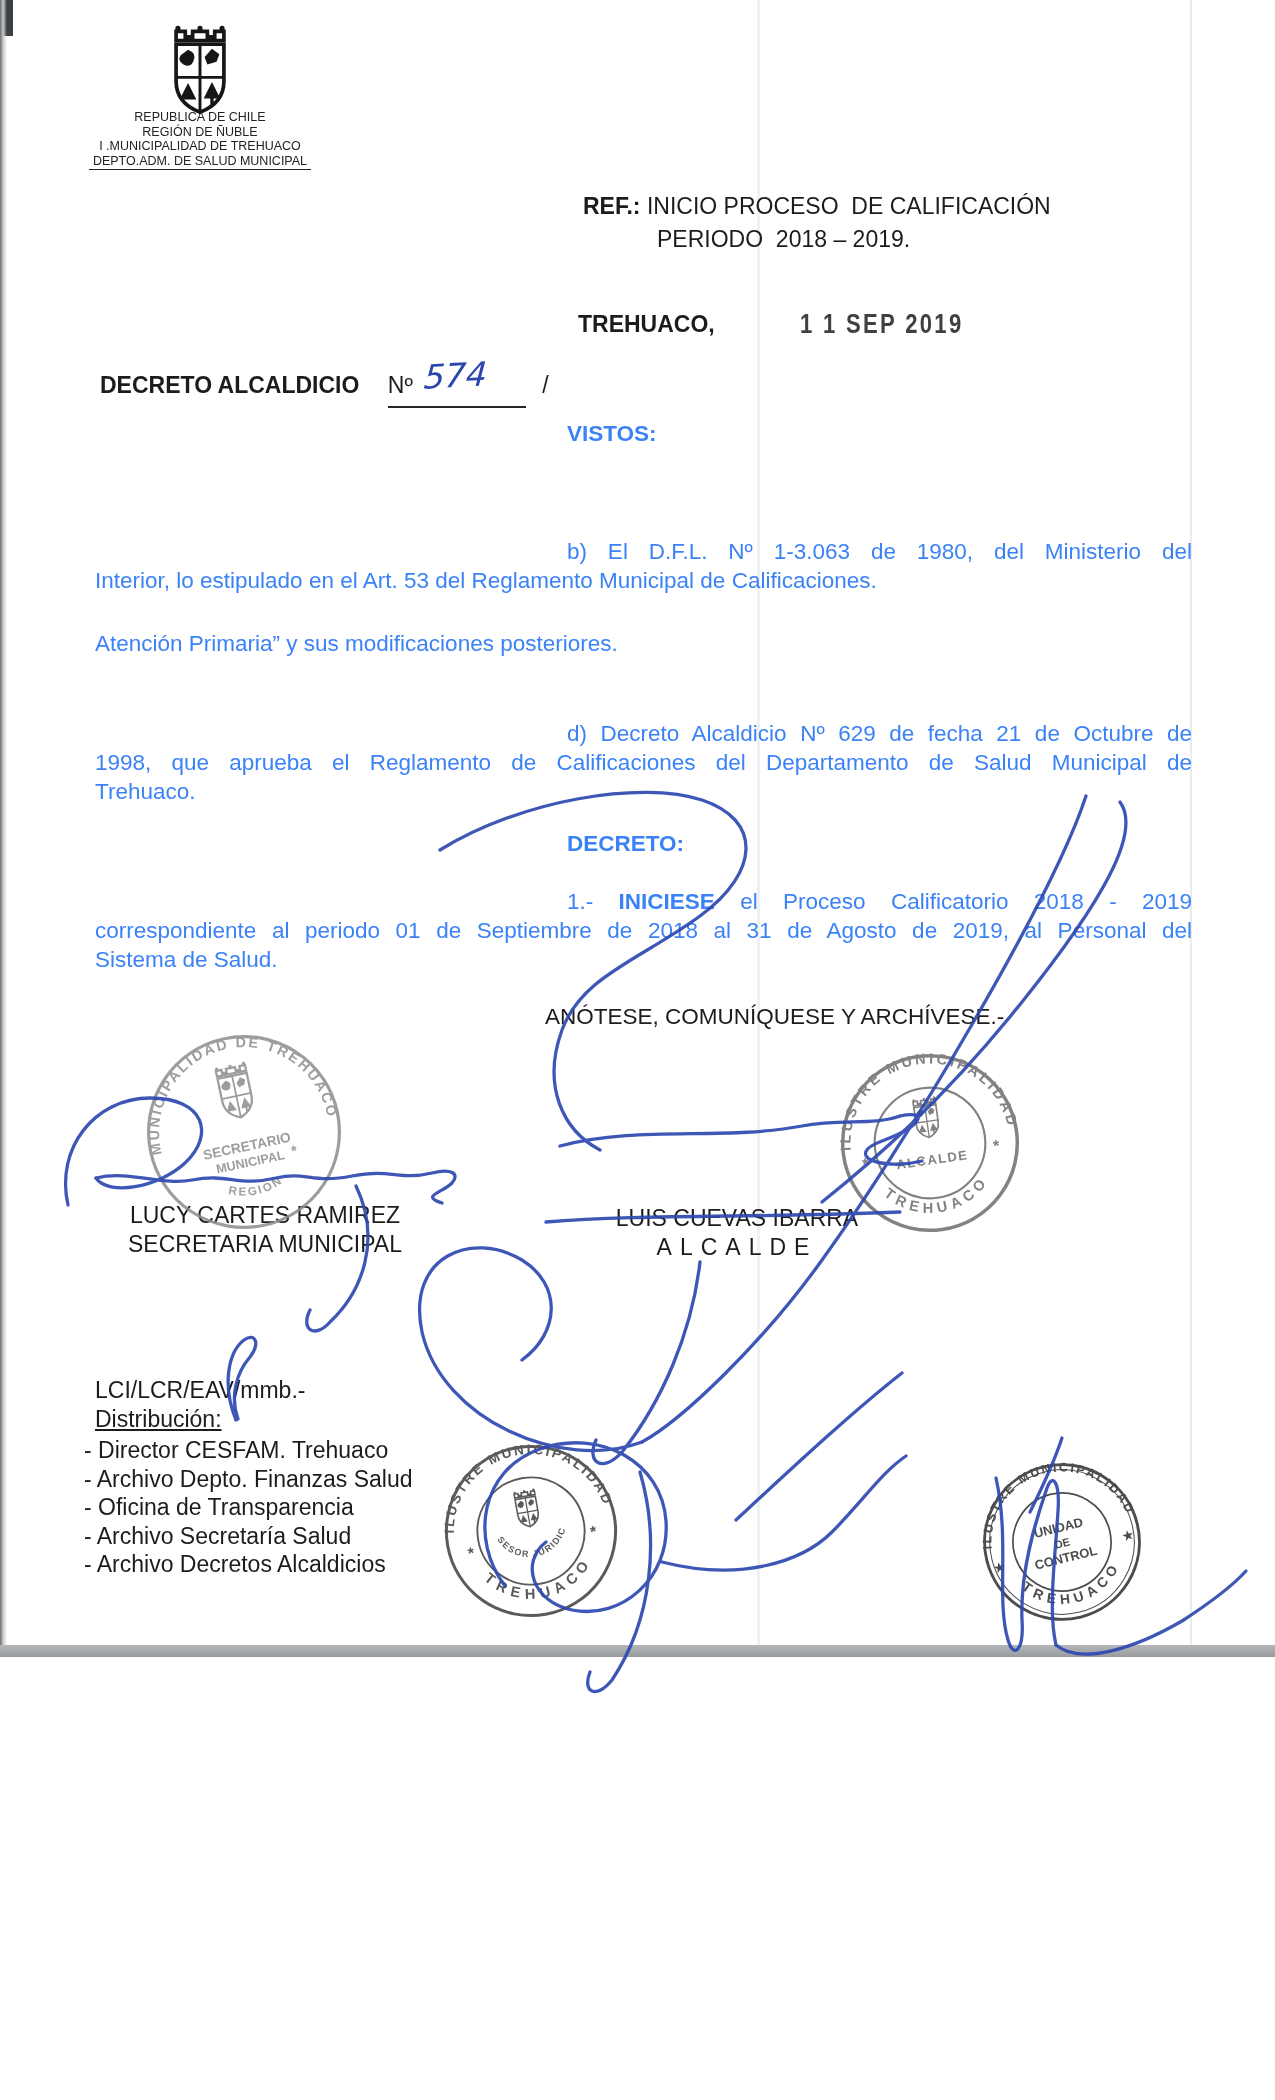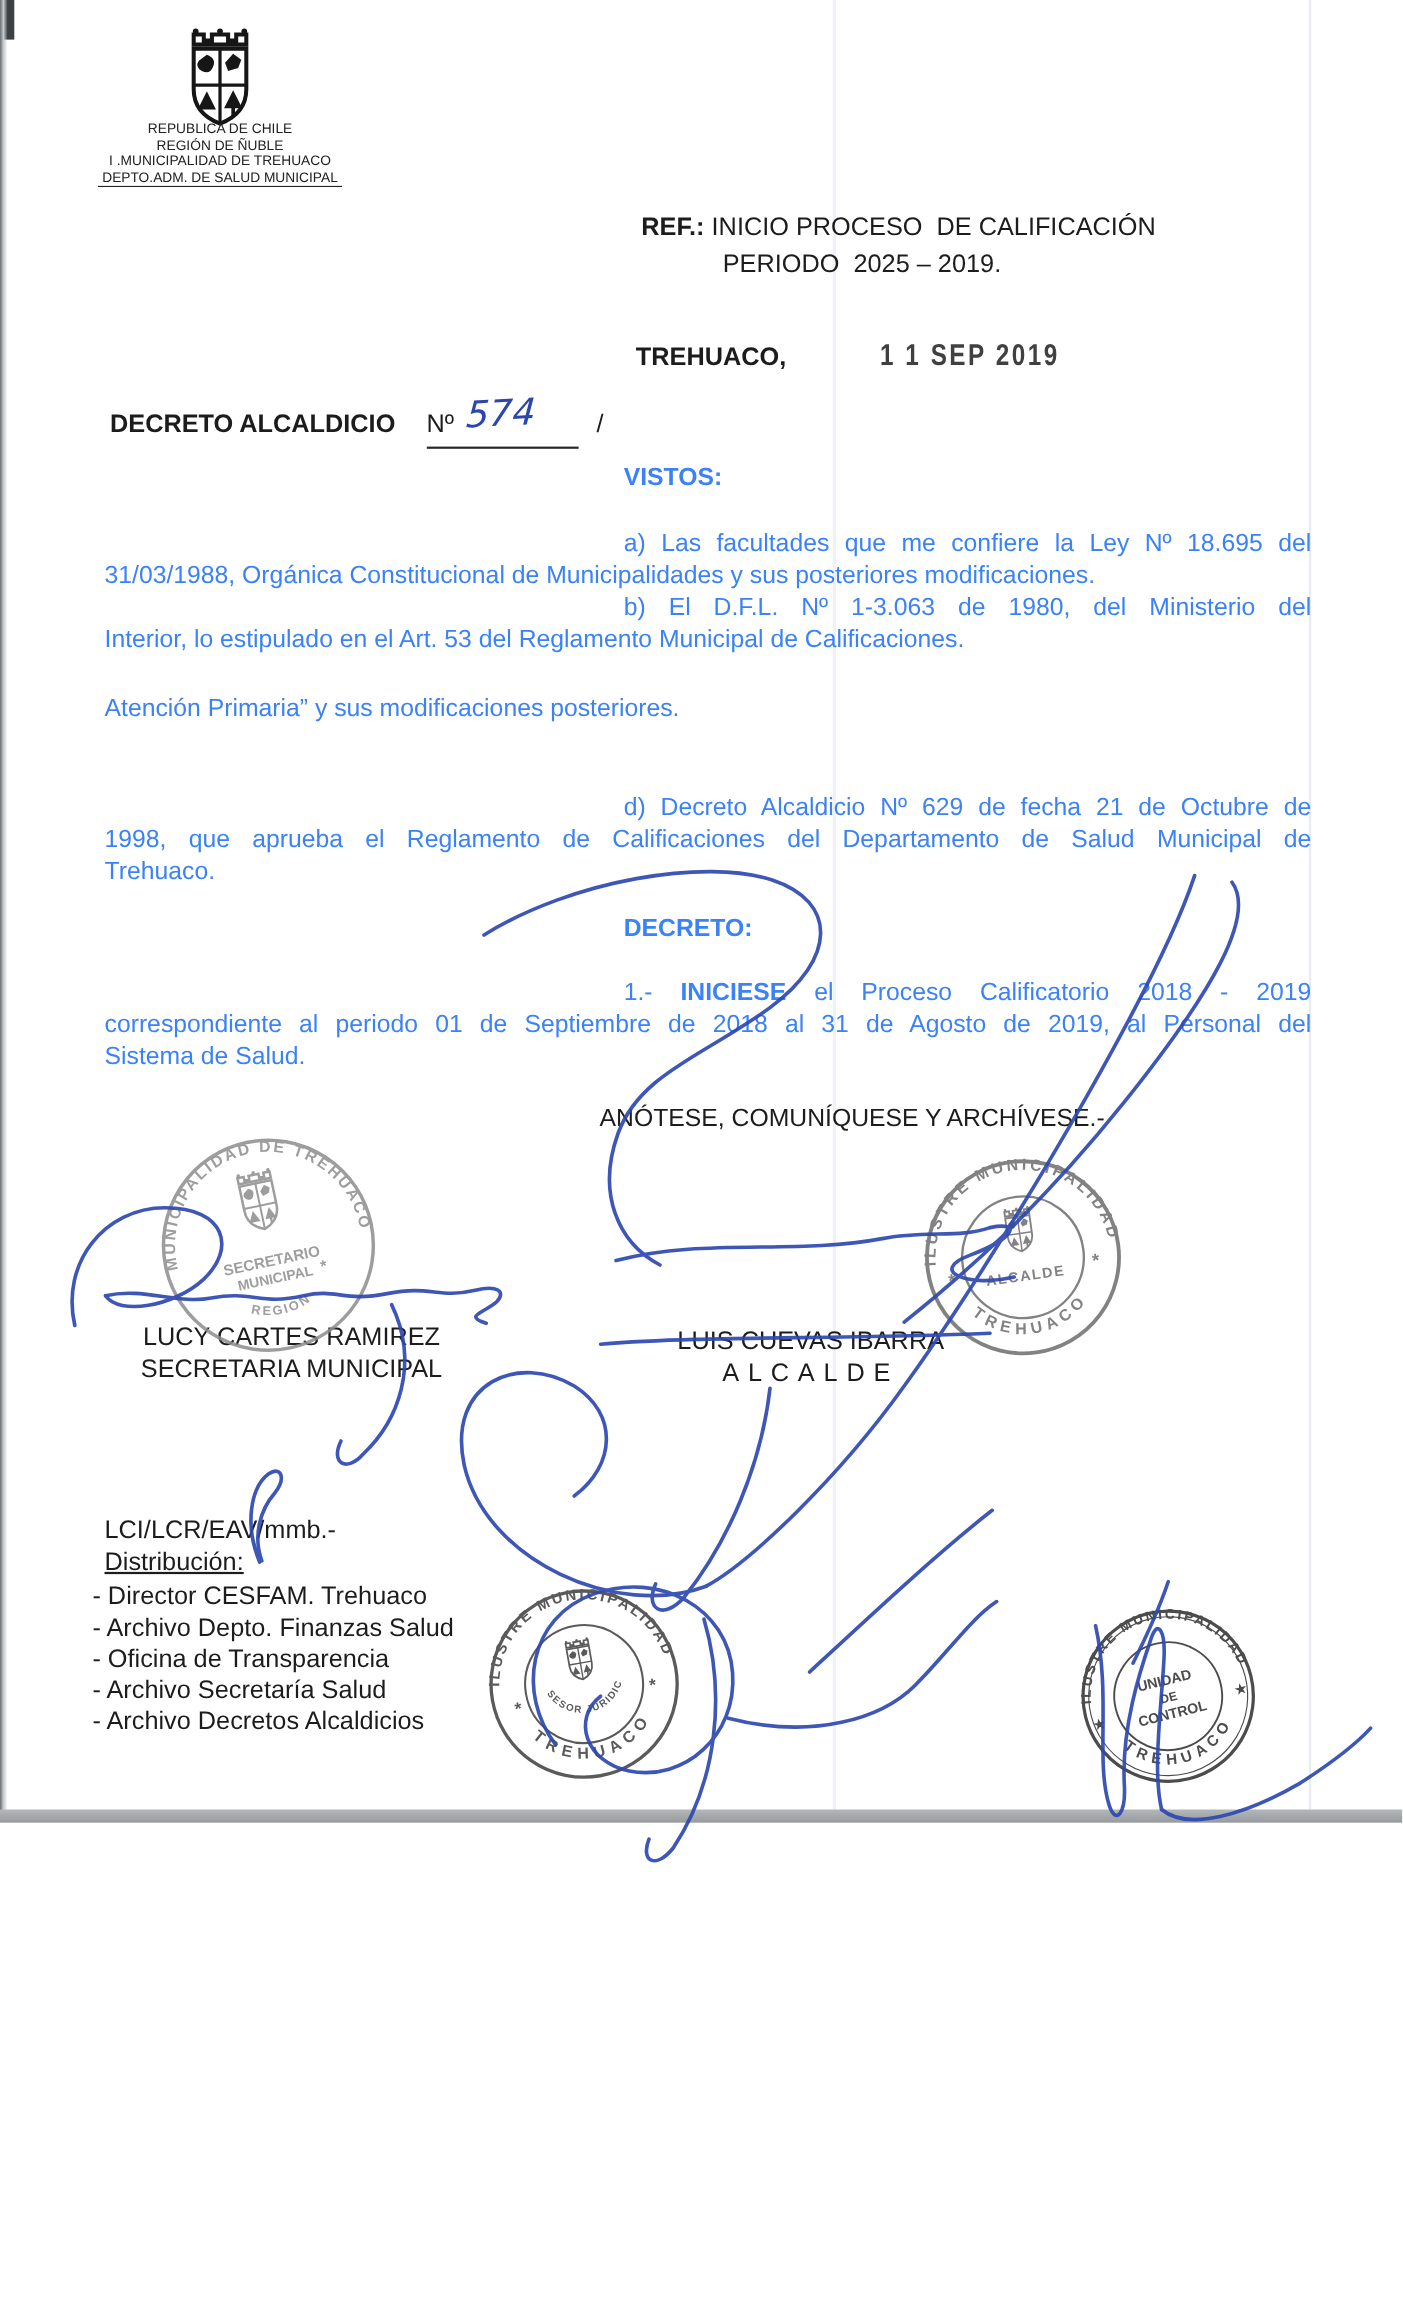--- a/index.html
+++ b/index.html
@@ -88,40 +88,36 @@
     <use href="#shield" x="0" y="0" width="40" height="50"></use>
   </svg>
   <div class="hdr">
     <div>REPUBLICA DE CHILE</div>
     <div>REGIÓN DE ÑUBLE</div>
     <div>I .MUNICIPALIDAD DE TREHUACO</div>
     <div><span class="u">DEPTO.ADM. DE SALUD MUNICIPAL</span></div>
   </div>
 
   <div class="ref1"><span class="b">REF.:</span><span> INICIO PROCESO  DE CALIFICACIÓN</span></div>
-  <div class="ref2">PERIODO  2025 – 2019.</div>
+  <div class="ref2">PERIODO  2018 – 2019.</div>
 
   <div class="city">TREHUACO,</div>
   <div class="datestamp">1 1 SEP 2019</div>
 
   <div class="decree-line">
     <span class="lbl">DECRETO ALCALDICIO</span>
     <span class="decree-underline">
       <span>Nº</span>
       <span class="handnum">574</span>
     </span>
     <span class="slash">/</span>
   </div>
 
   <div class="para" style="top:419px">
       <div class="tl ind"><span class="b">VISTOS:</span></div>
-    </div>
-  <div class="para" style="top:479px">
-      <div class="tl just ind"><span>a) Las facultades que me confiere la Ley Nº 18.695 del</span></div>
-      <div class="tl"><span>31/03/1988, Orgánica Constitucional de Municipalidades y sus posteriores modificaciones.</span></div>
     </div>
   <div class="para" style="top:537px">
       <div class="tl just ind"><span>b) El  D.F.L.  Nº 1-3.063 de 1980, del Ministerio del</span></div>
       <div class="tl"><span>Interior,  lo estipulado en el Art. 53 del Reglamento Municipal de Calificaciones.</span></div>
     </div>
   <div class="para" style="top:629px">
       <div class="tl"><span>Atención Primaria” y sus modificaciones posteriores.</span></div>
     </div>
   <div class="para" style="top:719px">
       <div class="tl just ind"><span>d) Decreto Alcaldicio Nº 629 de fecha 21 de Octubre de</span></div>

